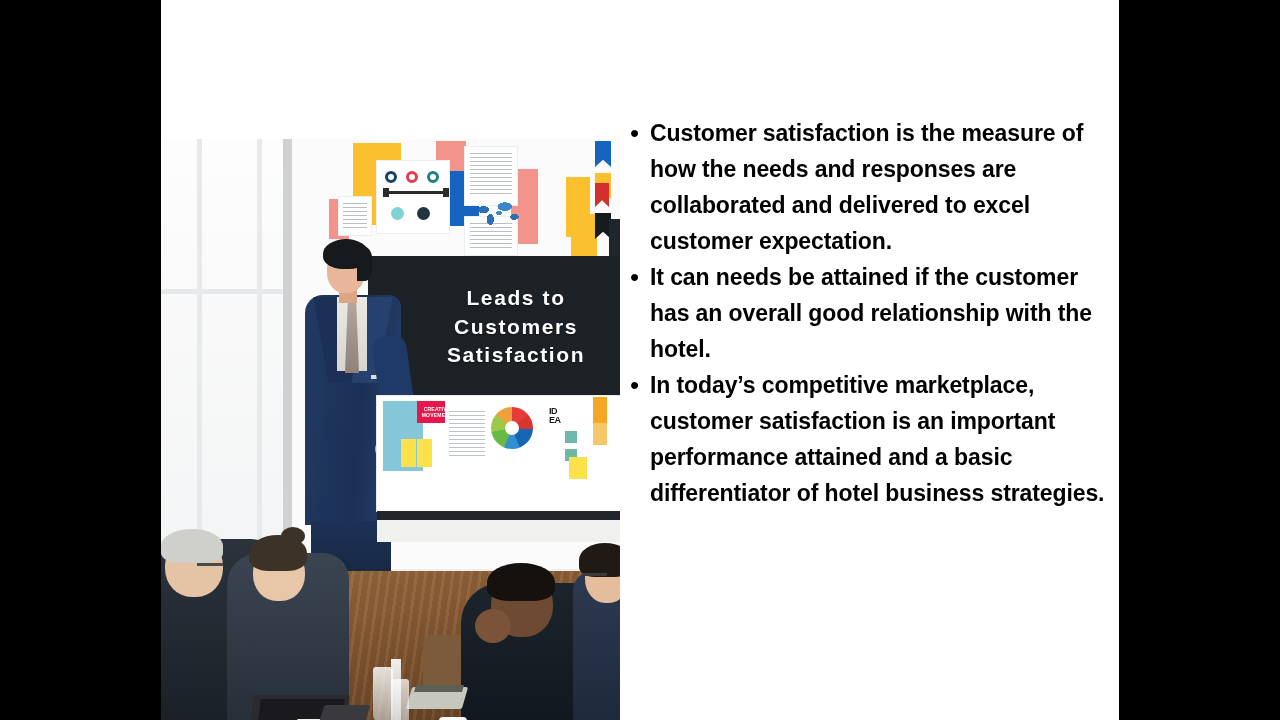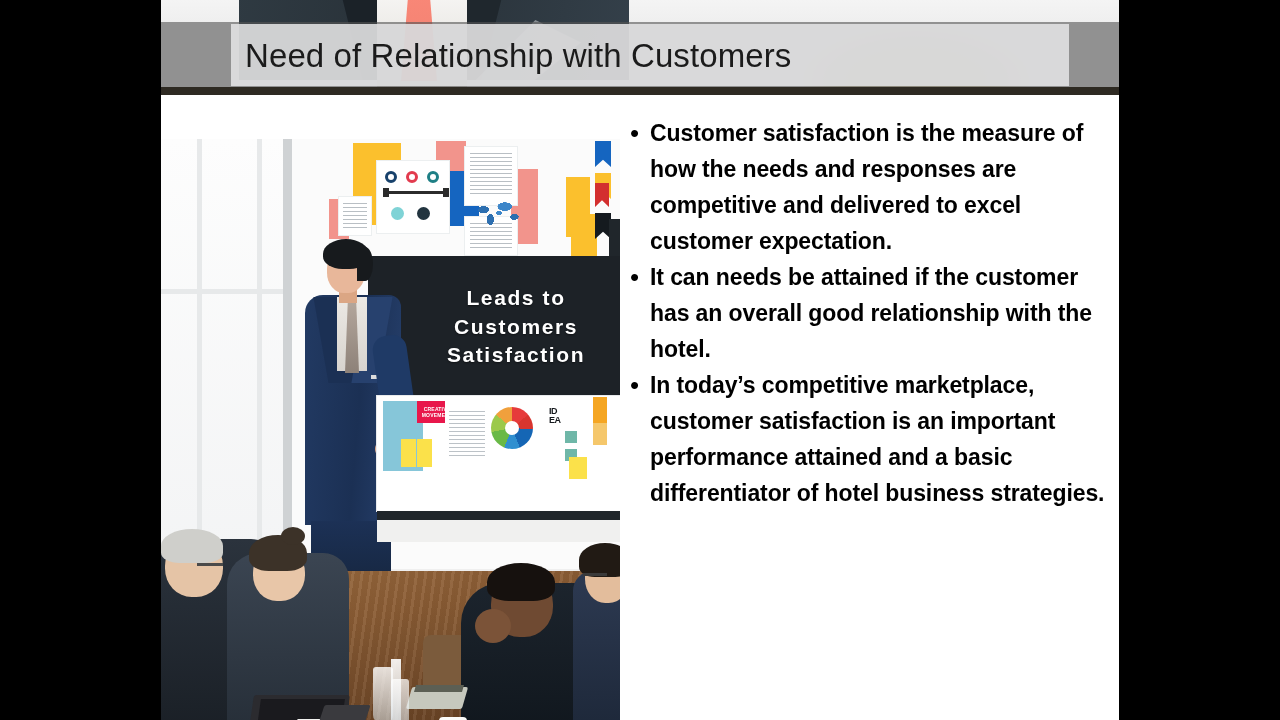--- a/index.html
+++ b/index.html
@@ -332,37 +332,20 @@
     line-height:36px;
     letter-spacing:-.1px;
   }
 </style>
 </head>
 <body>
 
 <div id="stage">
   <div id="slide">
 
-    <div id="header-area">
-      <div id="header-photo">
-        <div class="sky"></div>
-        <div class="torso"></div>
-        <div class="lapel-l"></div>
-        <div class="lapel-r"></div>
-        <div class="shirt"></div>
-        <div class="tie"></div>
-        <div class="glassfan"></div>
-        <div class="beige"></div>
-      </div>
-      <div id="header-band"></div>
-      <div id="title-plate">
-        <div id="slide-title">Need of Relationship with Customers</div>
-      </div>
-      <div id="header-strip"></div>
-    </div>
 
     <div id="photo">
 
       <div class="ph win-wall"></div>
       <div class="ph win-m1"></div>
       <div class="ph win-m2"></div>
       <div class="ph win-m3"></div>
       <div class="ph win-frame"></div>
 
       <div class="ph wall"></div>
@@ -485,21 +468,21 @@
 
       <div class="ph saucer1"></div>
       <div class="ph cup1"></div>
 
     </div>
 
     <div id="bullets">
 
       <div class="bullet">
         <span class="mark">•</span>
-        <span class="btext">Customer satisfaction is the measure of how the needs and responses are competitive and delivered to excel customer expectation.</span>
+        <span class="btext">Customer satisfaction is the measure of how the needs and responses are collaborated and delivered to excel customer expectation.</span>
       </div>
 
       <div class="bullet">
         <span class="mark">•</span>
         <span class="btext">It can needs be attained if the customer has an overall good relationship with the hotel.</span>
       </div>
 
       <div class="bullet">
         <span class="mark">•</span>
         <span class="btext">In today’s competitive marketplace, customer satisfaction is an important performance attained and a basic differentiator of hotel business strategies.</span>

